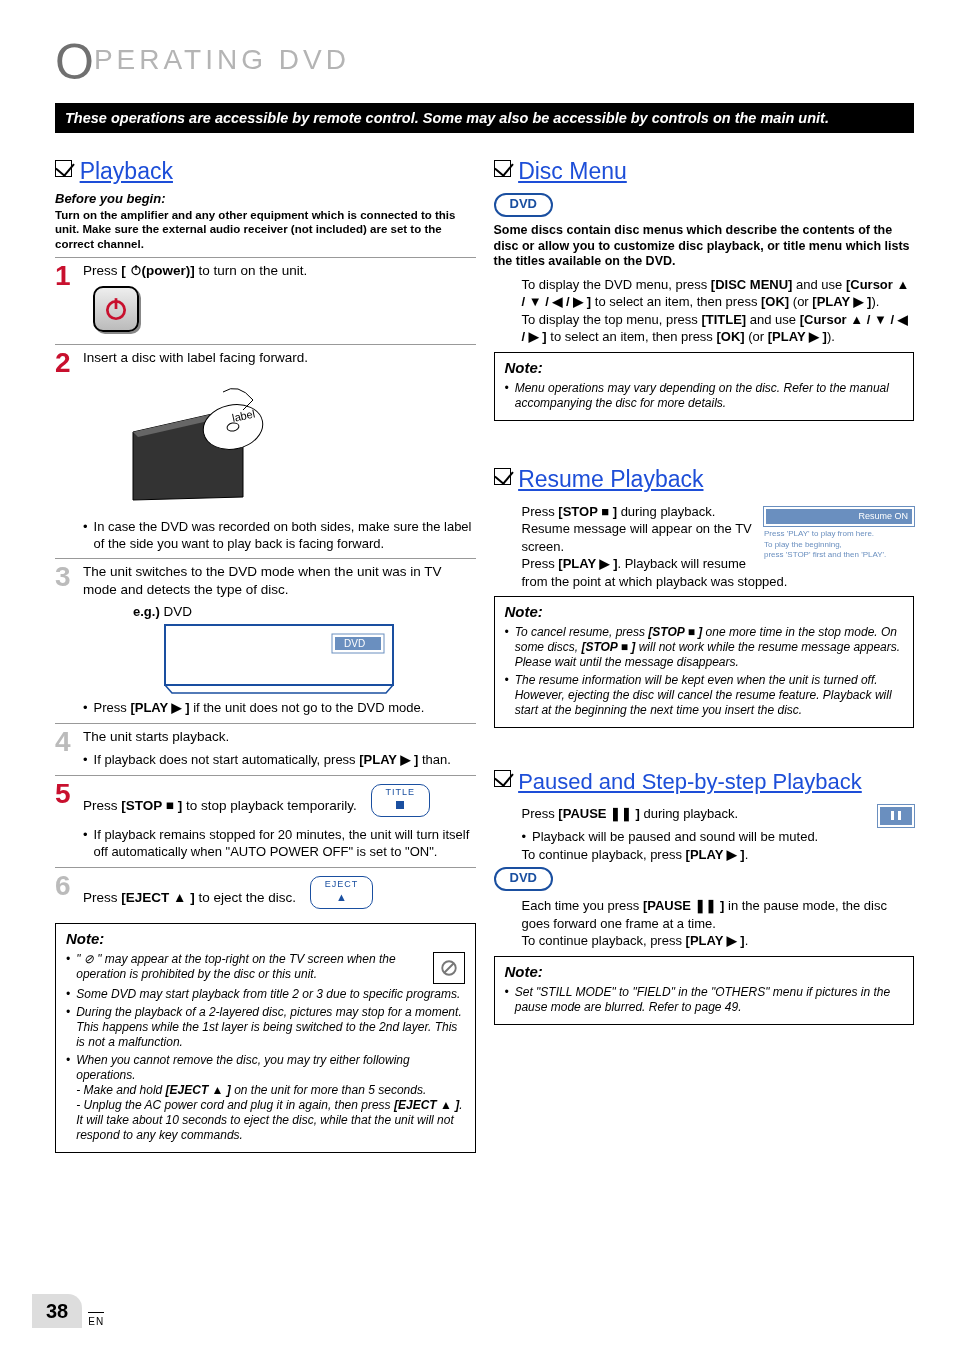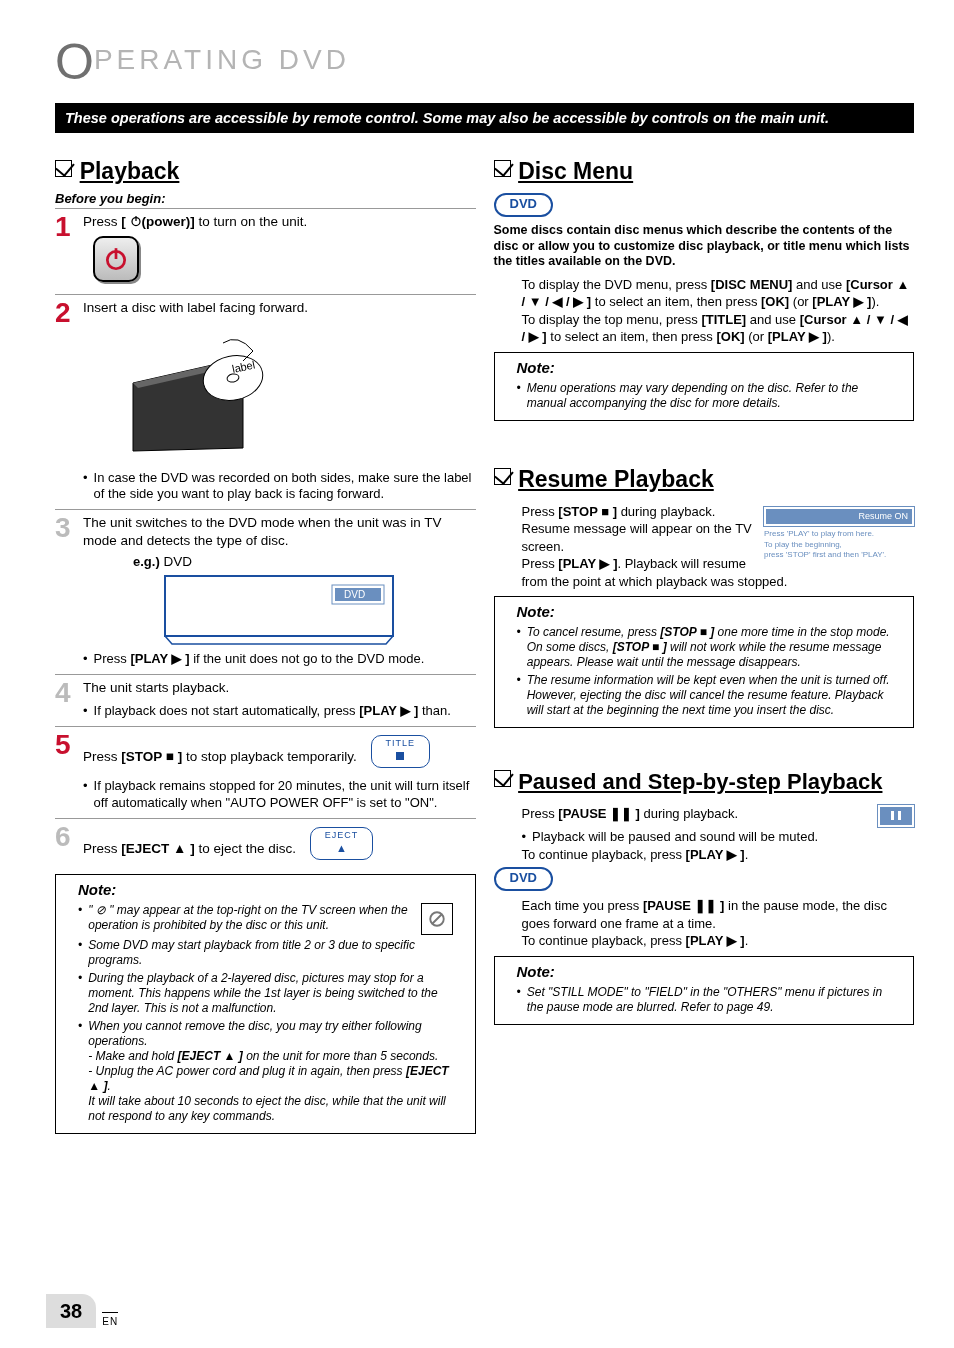--- a/index.html
+++ b/index.html
@@ -38,22 +38,22 @@
     padding: 6px 10px;
     font-size: 14.5px;
     margin-bottom: 24px;
     line-height: 1.25;
   }
 
   .columns { display: flex; gap: 18px; }
   .col { flex: 1; min-width: 0; }
 
   .sec-heading {
-    color: #000000;
-    font-weight: 700;
+    color: #1d4ed8;
+    font-weight: 400;
     font-size: 23px;
     text-decoration: underline;
     margin-bottom: 2px;
     display: inline-block;
   }
   .check {
     display: inline-block;
     width: 17px; height: 17px;
     border: 1.5px solid #000;
     position: relative;
@@ -115,21 +115,21 @@
     margin: 6px 0 6px 40px;
   }
 
   .tv-diagram {
     margin: 4px auto;
     display:block;
   }
 
   .note-box {
     border: 1px solid #000;
-    padding: 6px 22px;
+    padding: 6px 10px;
     margin-top: 6px;
     font-size: 12px;
     line-height: 1.25;
   }
   .note-label {
     font-style: italic;
     font-weight: 700;
     font-size: 15px;
     margin-bottom: 3px;
   }
@@ -185,21 +185,21 @@
     border:2px solid #fff; outline:1px solid #6a8fbf;
     color:#fff;
     display:flex;align-items:center;justify-content:center;
     margin-left:6px;
   }
   .pause-osd .bars{display:flex;gap:4px;}
   .pause-osd .bars span{width:3px;height:9px;background:#fff;}
 
   .page-footer {
     position:absolute;
-    bottom:20px; left:46px;
+    bottom:20px; left:32px;
     display:flex; align-items:flex-end;gap:6px;
   }
   .page-num-box{
     background:#ddd;
     padding:4px 14px;
     font-weight:700;
     font-size:20px;
     border-radius:0 14px 0 0;
   }
   .en-label{font-size:10px;letter-spacing:1px;border-top:1px solid #000;padding-top:2px;}
@@ -226,20 +226,21 @@
 
 <div class="black-bar">These operations are accessible by remote control. Some may also be accessible by controls on the main unit.</div>
 
 <div class="columns">
 
   <div class="col">
     <div class="sec-block">
       <span class="check"></span>
       <span class="sec-heading">Playback</span>
       <div class="before-begin">Before you begin:</div>
+      <div class="intro-bold">Turn on the amplifier and any other equipment which is connected to this unit. Make sure the external audio receiver (not included) are set to the correct channel.</div>
 
       
       <div class="step">
         <div class="step-num">1</div>
         <div class="step-body">
           <span>Press </span><span class="bold"><span>[ </span><svg width="12" height="12" viewBox="0 0 24 24" style="vertical-align:-1px">
                 <circle cx="12" cy="13" r="8" fill="none" stroke="#000" stroke-width="2.5"></circle>
                 <line x1="12" y1="2" x2="12" y2="12" stroke="#000" stroke-width="2.5"></line>
               </svg><span>(power)]</span></span><span> to turn on the unit.</span>
           <div class="power-btn">

